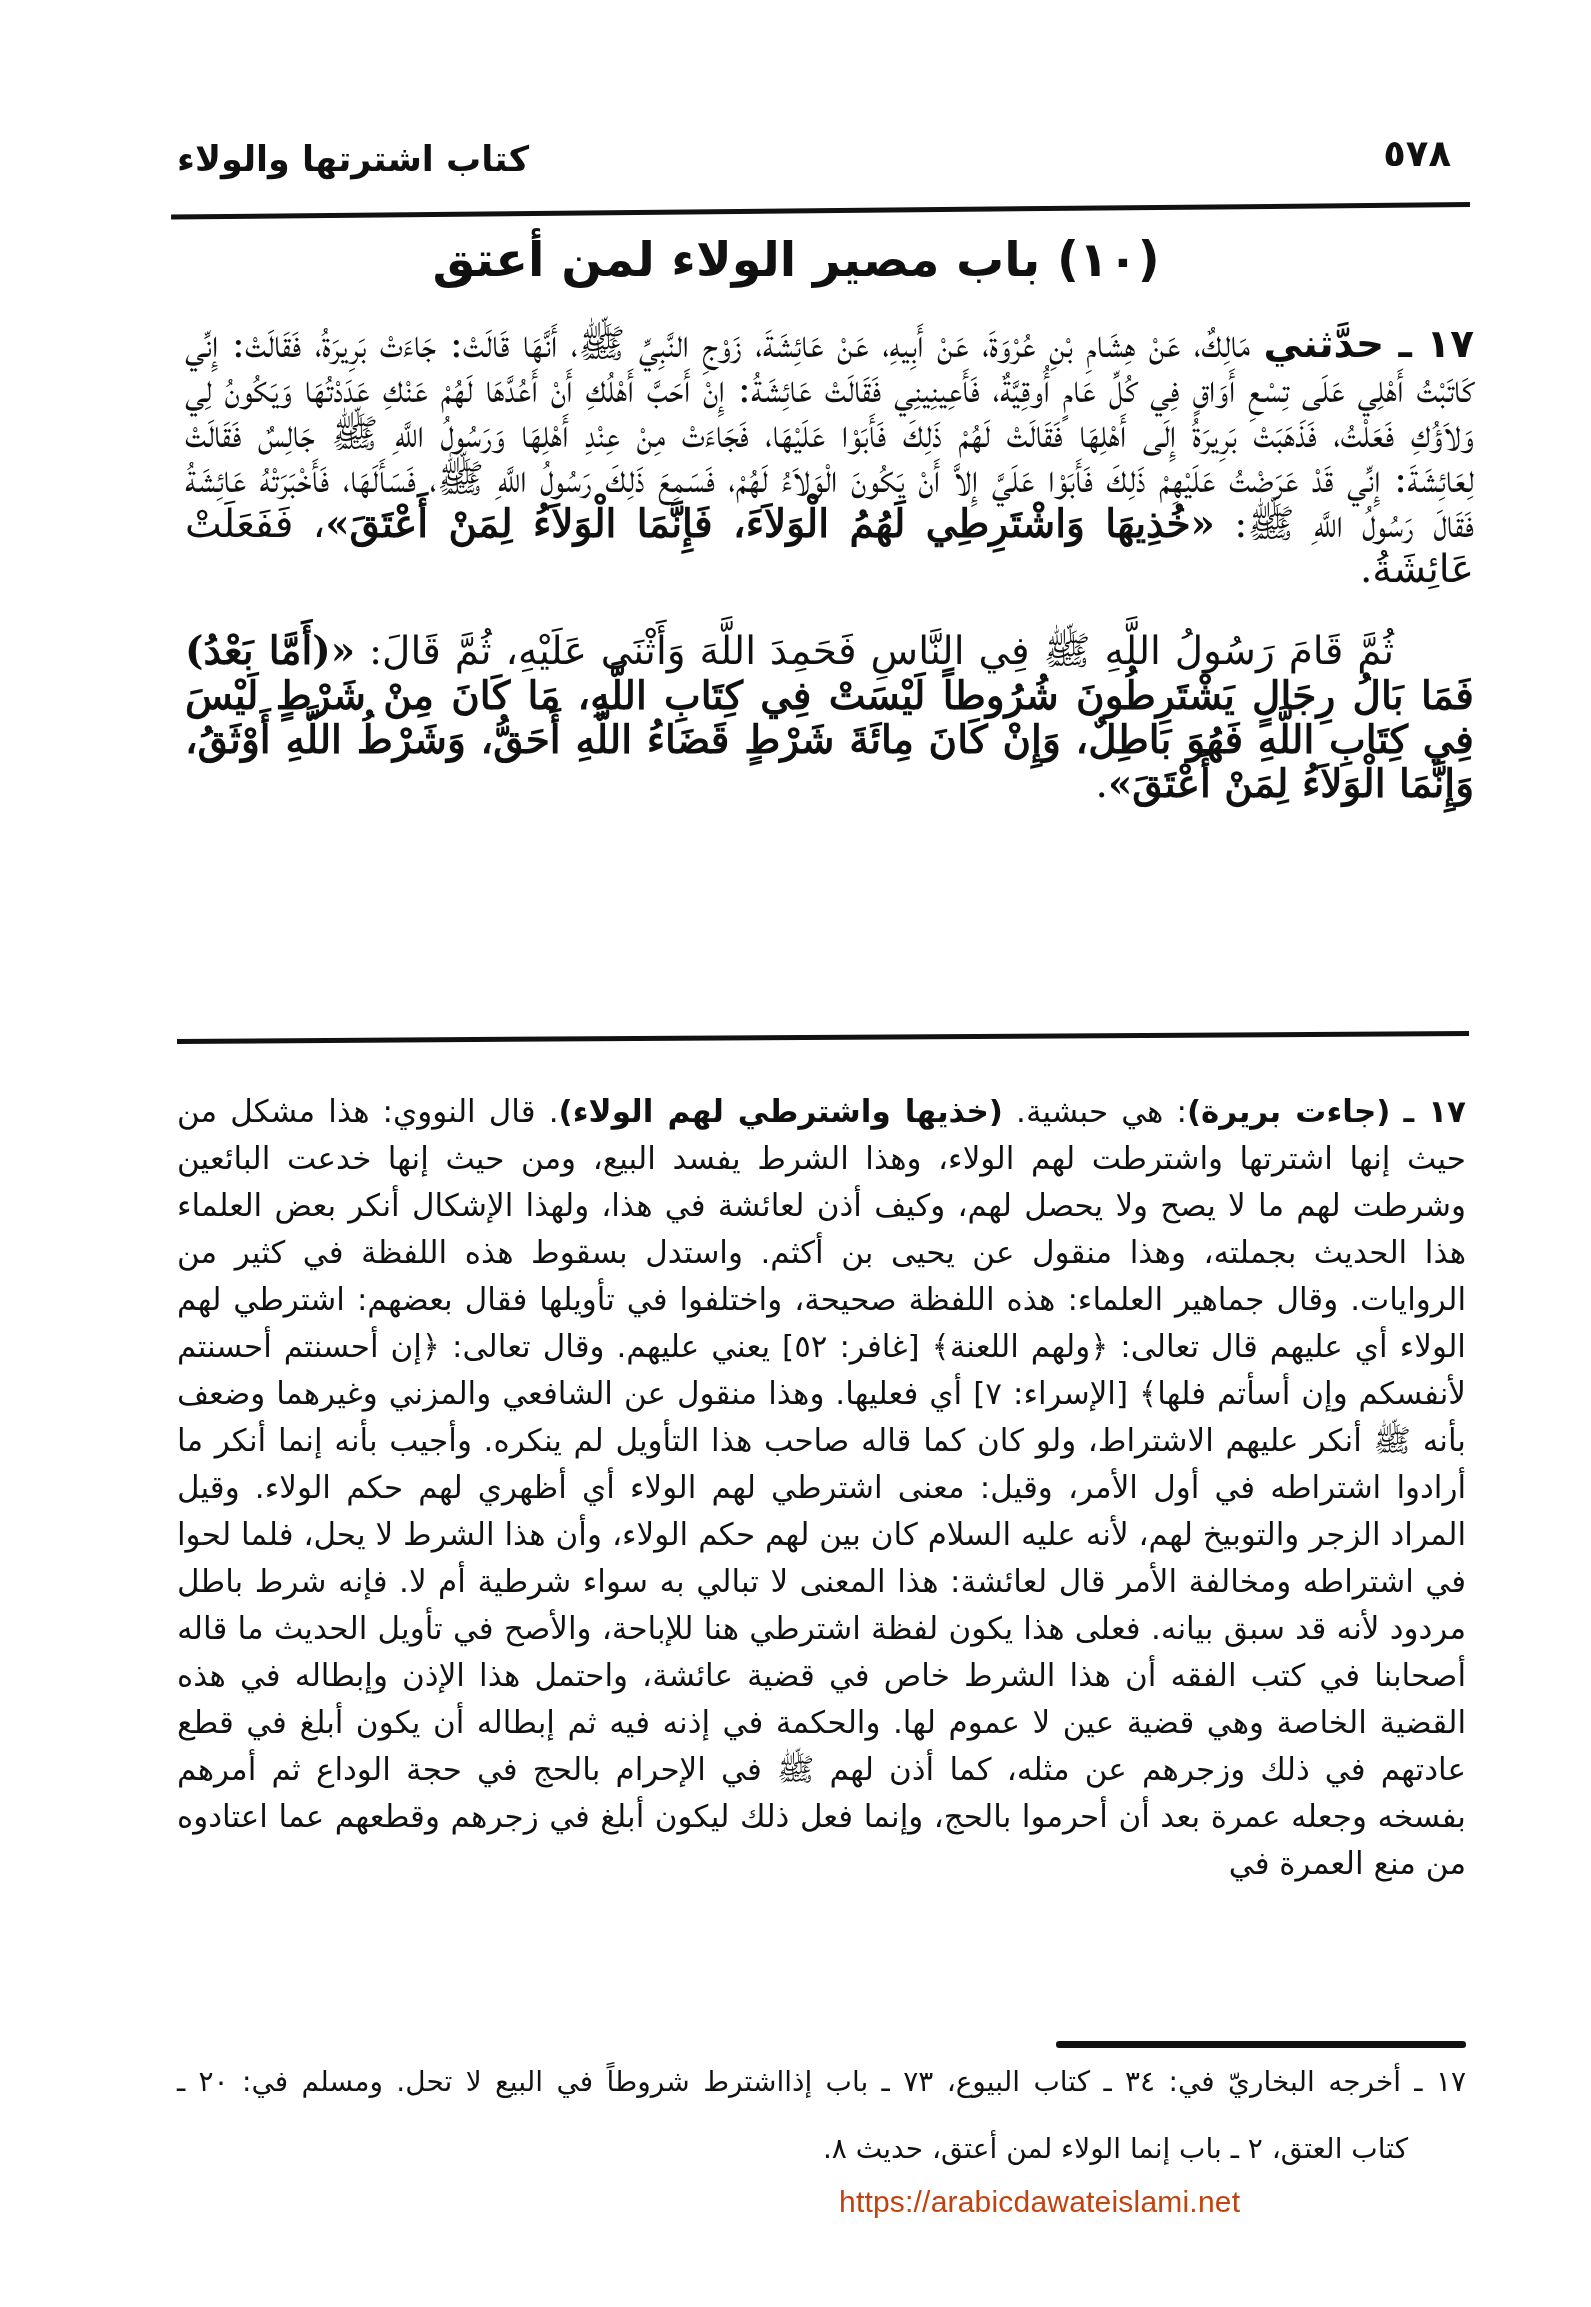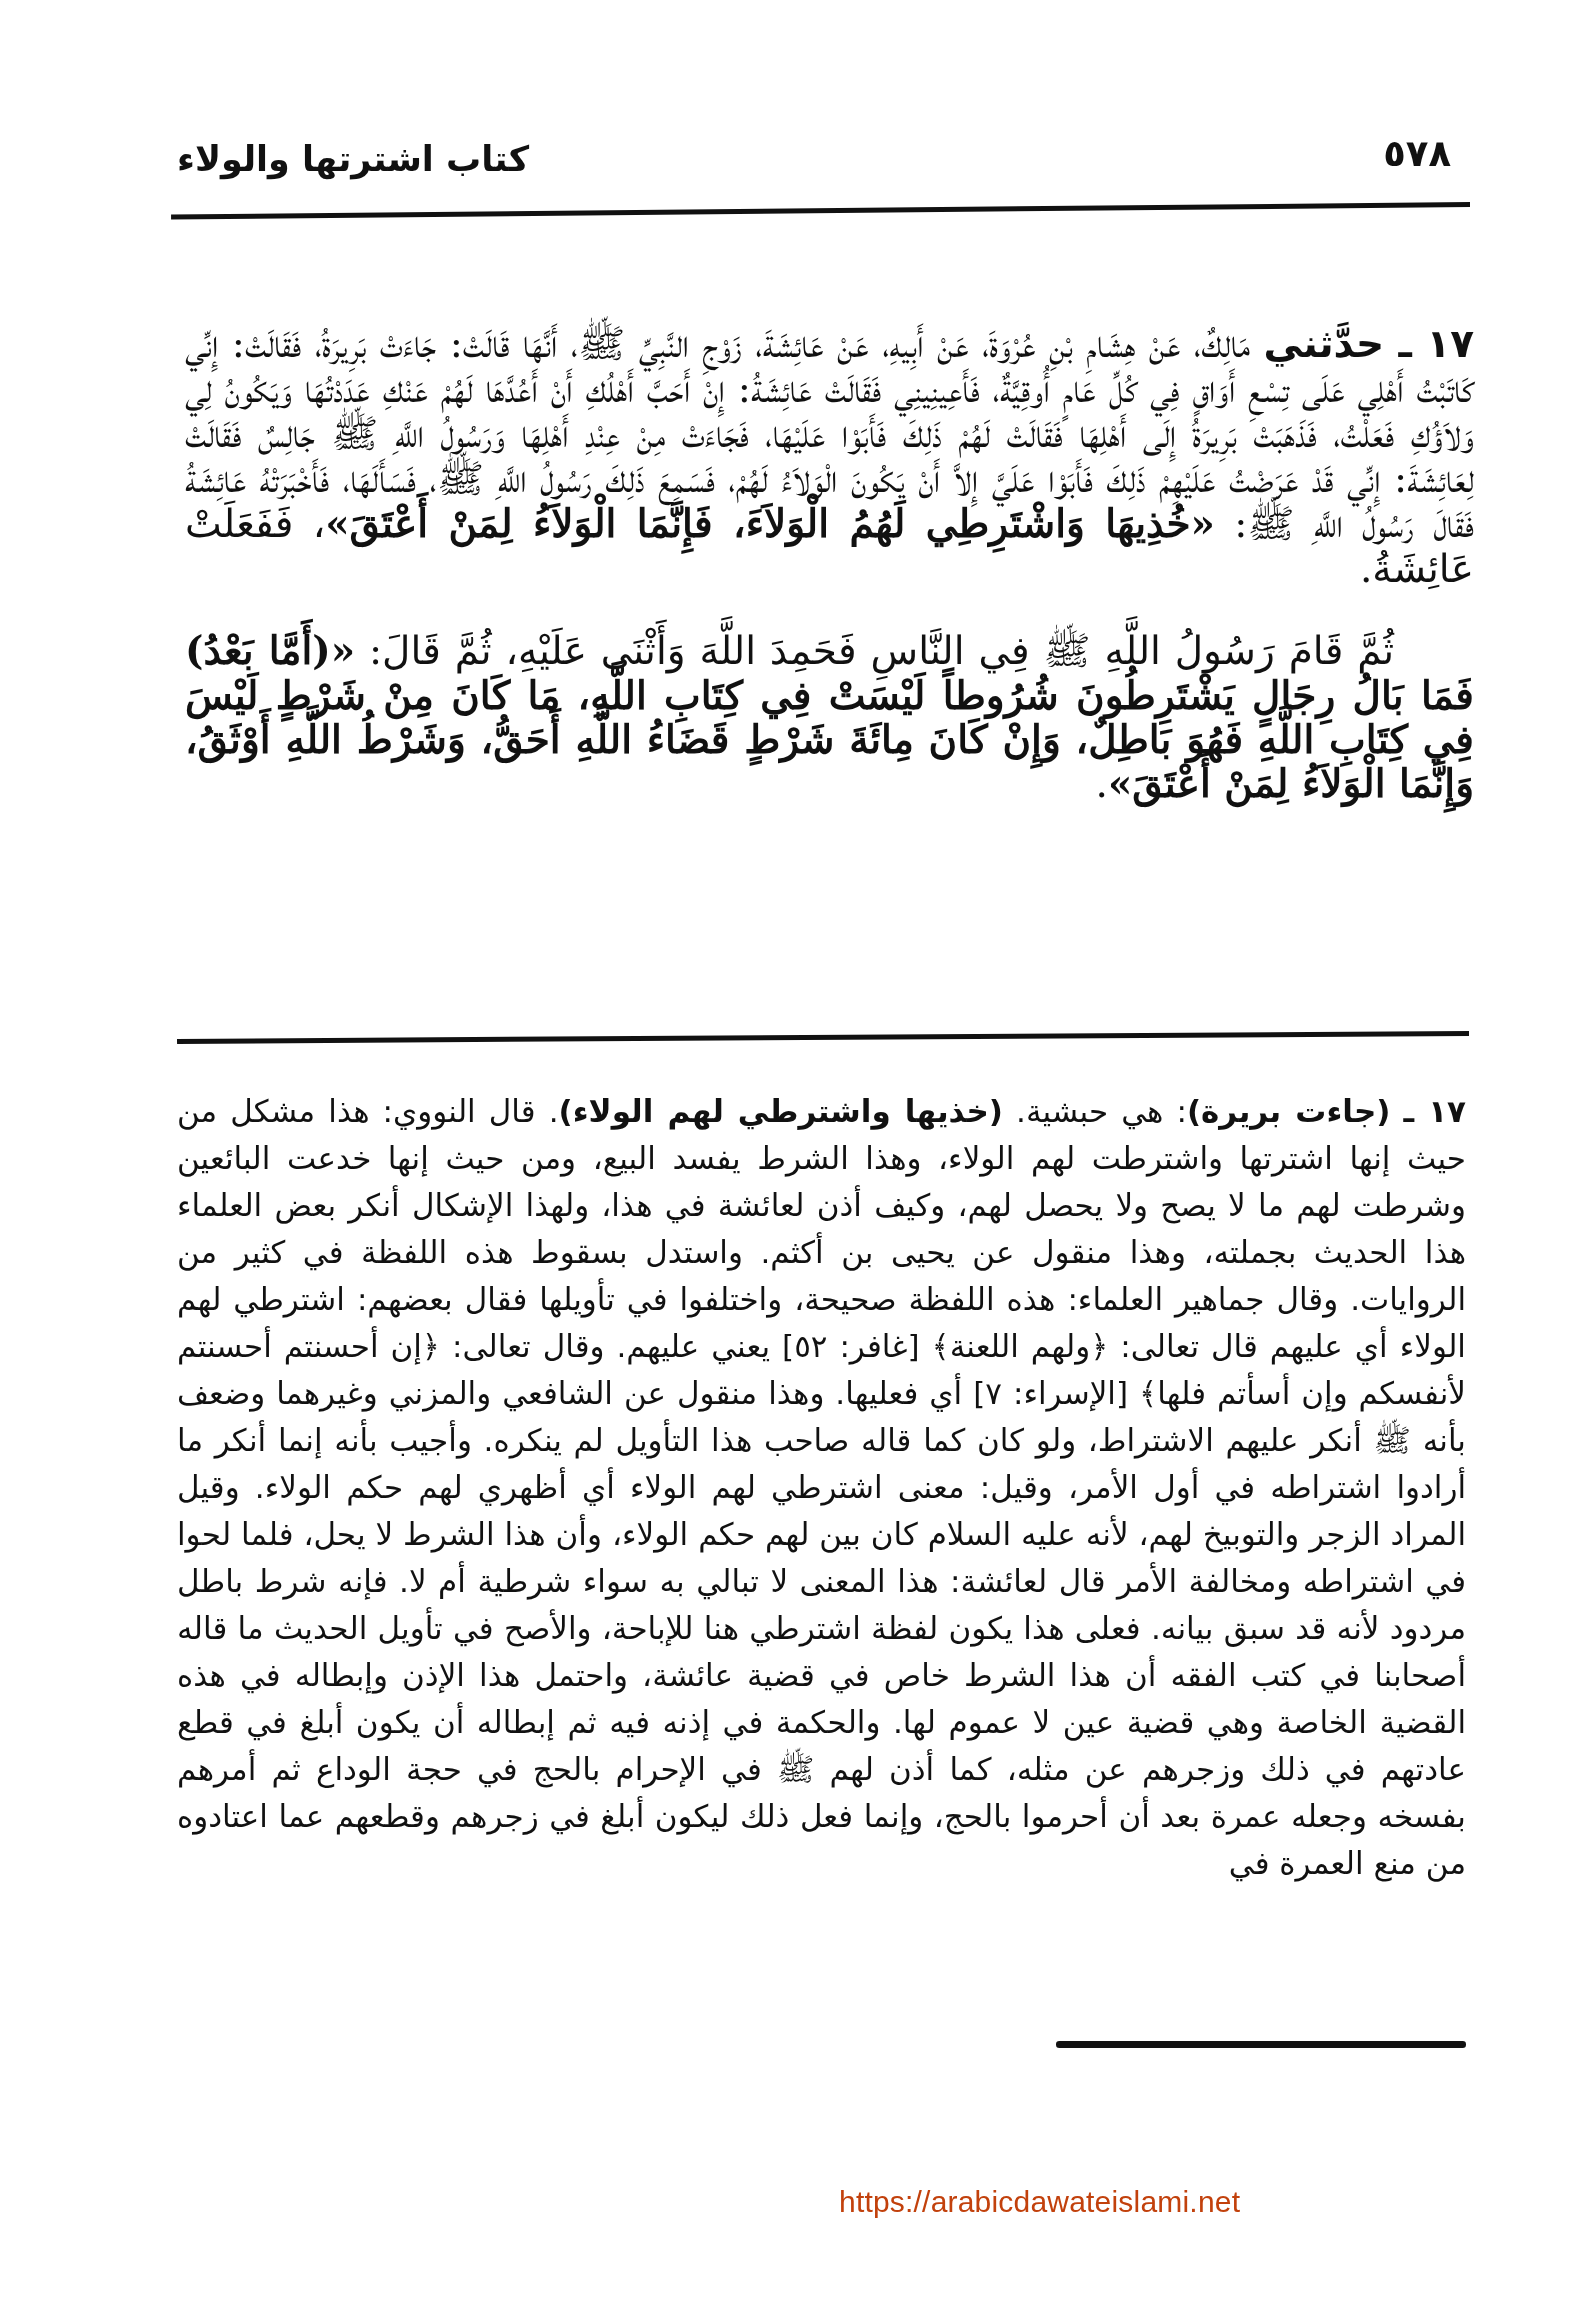--- a/index.html
+++ b/index.html
@@ -185,20 +185,21 @@
 <body>
 
 <div class="page">
 
   <div class="running-header">
     <span class="page-number">٥٧٨</span>
     <span class="running-title">كتاب اشترتها والولاء</span>
   </div>
   <div class="header-rule"></div>
 
+  <div class="chapter-title">(١٠) باب مصير الولاء لمن أعتق</div>
 
   <div class="hadith">
     <p>
       <span class="num">١٧ ـ</span>
       <span class="lead">حدَّثني</span><span class="normal"> مَالِكٌ، عَنْ هِشَامِ بْنِ عُرْوَةَ، عَنْ أَبِيهِ، عَنْ عَائِشَةَ، زَوْجِ النَّبِيِّ ﷺ، أَنَّهَا قَالَتْ: جَاءَتْ بَرِيرَةُ، فَقَالَتْ: إِنِّي كَاتَبْتُ أَهْلِي عَلَى تِسْعِ أَوَاقٍ فِي كُلِّ عَامٍ أُوقِيَّةٌ، فَأَعِينِينِي فَقَالَتْ عَائِشَةُ: إِنْ أَحَبَّ أَهْلُكِ أَنْ أَعُدَّهَا لَهُمْ عَنْكِ عَدَدْتُهَا وَيَكُونُ لِي وَلاَؤُكِ فَعَلْتُ، فَذَهَبَتْ بَرِيرَةُ إِلَى أَهْلِهَا فَقَالَتْ لَهُمْ ذَلِكَ فَأَبَوْا عَلَيْهَا، فَجَاءَتْ مِنْ عِنْدِ أَهْلِهَا وَرَسُولُ اللَّهِ ﷺ جَالِسٌ فَقَالَتْ لِعَائِشَةَ: إِنِّي قَدْ عَرَضْتُ عَلَيْهِمْ ذَلِكَ فَأَبَوْا عَلَيَّ إِلاَّ أَنْ يَكُونَ الْوَلاَءُ لَهُمْ، فَسَمِعَ ذَلِكَ رَسُولُ اللَّهِ ﷺ، فَسَأَلَهَا، فَأَخْبَرَتْهُ عَائِشَةُ فَقَالَ رَسُولُ اللَّهِ ﷺ: </span><span class="prophet-saying">«خُذِيهَا وَاشْتَرِطِي لَهُمُ الْوَلاَءَ، فَإِنَّمَا الْوَلاَءُ لِمَنْ أَعْتَقَ»</span><span class="normal">، فَفَعَلَتْ عَائِشَةُ.</span>
     </p>
     <p>
       <span class="normal">ثُمَّ قَامَ رَسُولُ اللَّهِ ﷺ فِي النَّاسِ فَحَمِدَ اللَّهَ وَأَثْنَى عَلَيْهِ، ثُمَّ قَالَ: </span><span class="prophet-saying">«(أَمَّا بَعْدُ) فَمَا بَالُ رِجَالٍ يَشْتَرِطُونَ شُرُوطاً لَيْسَتْ فِي كِتَابِ اللَّهِ، مَا كَانَ مِنْ شَرْطٍ لَيْسَ فِي كِتَابِ اللَّهِ فَهُوَ بَاطِلٌ، وَإِنْ كَانَ مِائَةَ شَرْطٍ قَضَاءُ اللَّهِ أَحَقُّ، وَشَرْطُ اللَّهِ أَوْثَقُ، وَإِنَّمَا الْوَلاَءُ لِمَنْ أَعْتَقَ»</span><span class="normal">.</span>
     </p>
   </div>
@@ -207,17 +208,21 @@
 
   <div class="commentary">
     <p>
       <span class="bold">١٧ ـ</span>
       <span class="bold">(جاءت بريرة)</span><span>: هي حبشية. </span><span class="bold">(خذيها واشترطي لهم الولاء)</span><span>. قال النووي: هذا مشكل من حيث إنها اشترتها واشترطت لهم الولاء، وهذا الشرط يفسد البيع، ومن حيث إنها خدعت البائعين وشرطت لهم ما لا يصح ولا يحصل لهم، وكيف أذن لعائشة في هذا، ولهذا الإشكال أنكر بعض العلماء هذا الحديث بجملته، وهذا منقول عن يحيى بن أكثم. واستدل بسقوط هذه اللفظة في كثير من الروايات. وقال جماهير العلماء: هذه اللفظة صحيحة، واختلفوا في تأويلها فقال بعضهم: اشترطي لهم الولاء أي عليهم قال تعالى: ﴿ولهم اللعنة﴾ [غافر: ٥٢] يعني عليهم. وقال تعالى: ﴿إن أحسنتم أحسنتم لأنفسكم وإن أسأتم فلها﴾ [الإسراء: ٧] أي فعليها. وهذا منقول عن الشافعي والمزني وغيرهما وضعف بأنه ﷺ أنكر عليهم الاشتراط، ولو كان كما قاله صاحب هذا التأويل لم ينكره. وأجيب بأنه إنما أنكر ما أرادوا اشتراطه في أول الأمر، وقيل: معنى اشترطي لهم الولاء أي أظهري لهم حكم الولاء. وقيل المراد الزجر والتوبيخ لهم، لأنه عليه السلام كان بين لهم حكم الولاء، وأن هذا الشرط لا يحل، فلما لحوا في اشتراطه ومخالفة الأمر قال لعائشة: هذا المعنى لا تبالي به سواء شرطية أم لا. فإنه شرط باطل مردود لأنه قد سبق بيانه. فعلى هذا يكون لفظة اشترطي هنا للإباحة، والأصح في تأويل الحديث ما قاله أصحابنا في كتب الفقه أن هذا الشرط خاص في قضية عائشة، واحتمل هذا الإذن وإبطاله في هذه القضية الخاصة وهي قضية عين لا عموم لها. والحكمة في إذنه فيه ثم إبطاله أن يكون أبلغ في قطع عادتهم في ذلك وزجرهم عن مثله، كما أذن لهم ﷺ في الإحرام بالحج في حجة الوداع ثم أمرهم بفسخه وجعله عمرة بعد أن أحرموا بالحج، وإنما فعل ذلك ليكون أبلغ في زجرهم وقطعهم عما اعتادوه من منع العمرة في</span>
     </p>
   </div>
 
   <div class="short-rule"></div>
 
+  <div class="footnote">
+    <span class="line1">١٧ ـ أخرجه البخاريّ في: ٣٤ ـ كتاب البيوع، ٧٣ ـ باب إذااشترط شروطاً في البيع لا تحل. ومسلم في: ٢٠ ـ</span>
+    <span class="line2">كتاب العتق، ٢ ـ باب إنما الولاء لمن أعتق، حديث ٨.</span>
+  </div>
 
   <div class="watermark">https://arabicdawateislami.net</div>
 
 </div>
 
 
 </body></html>

